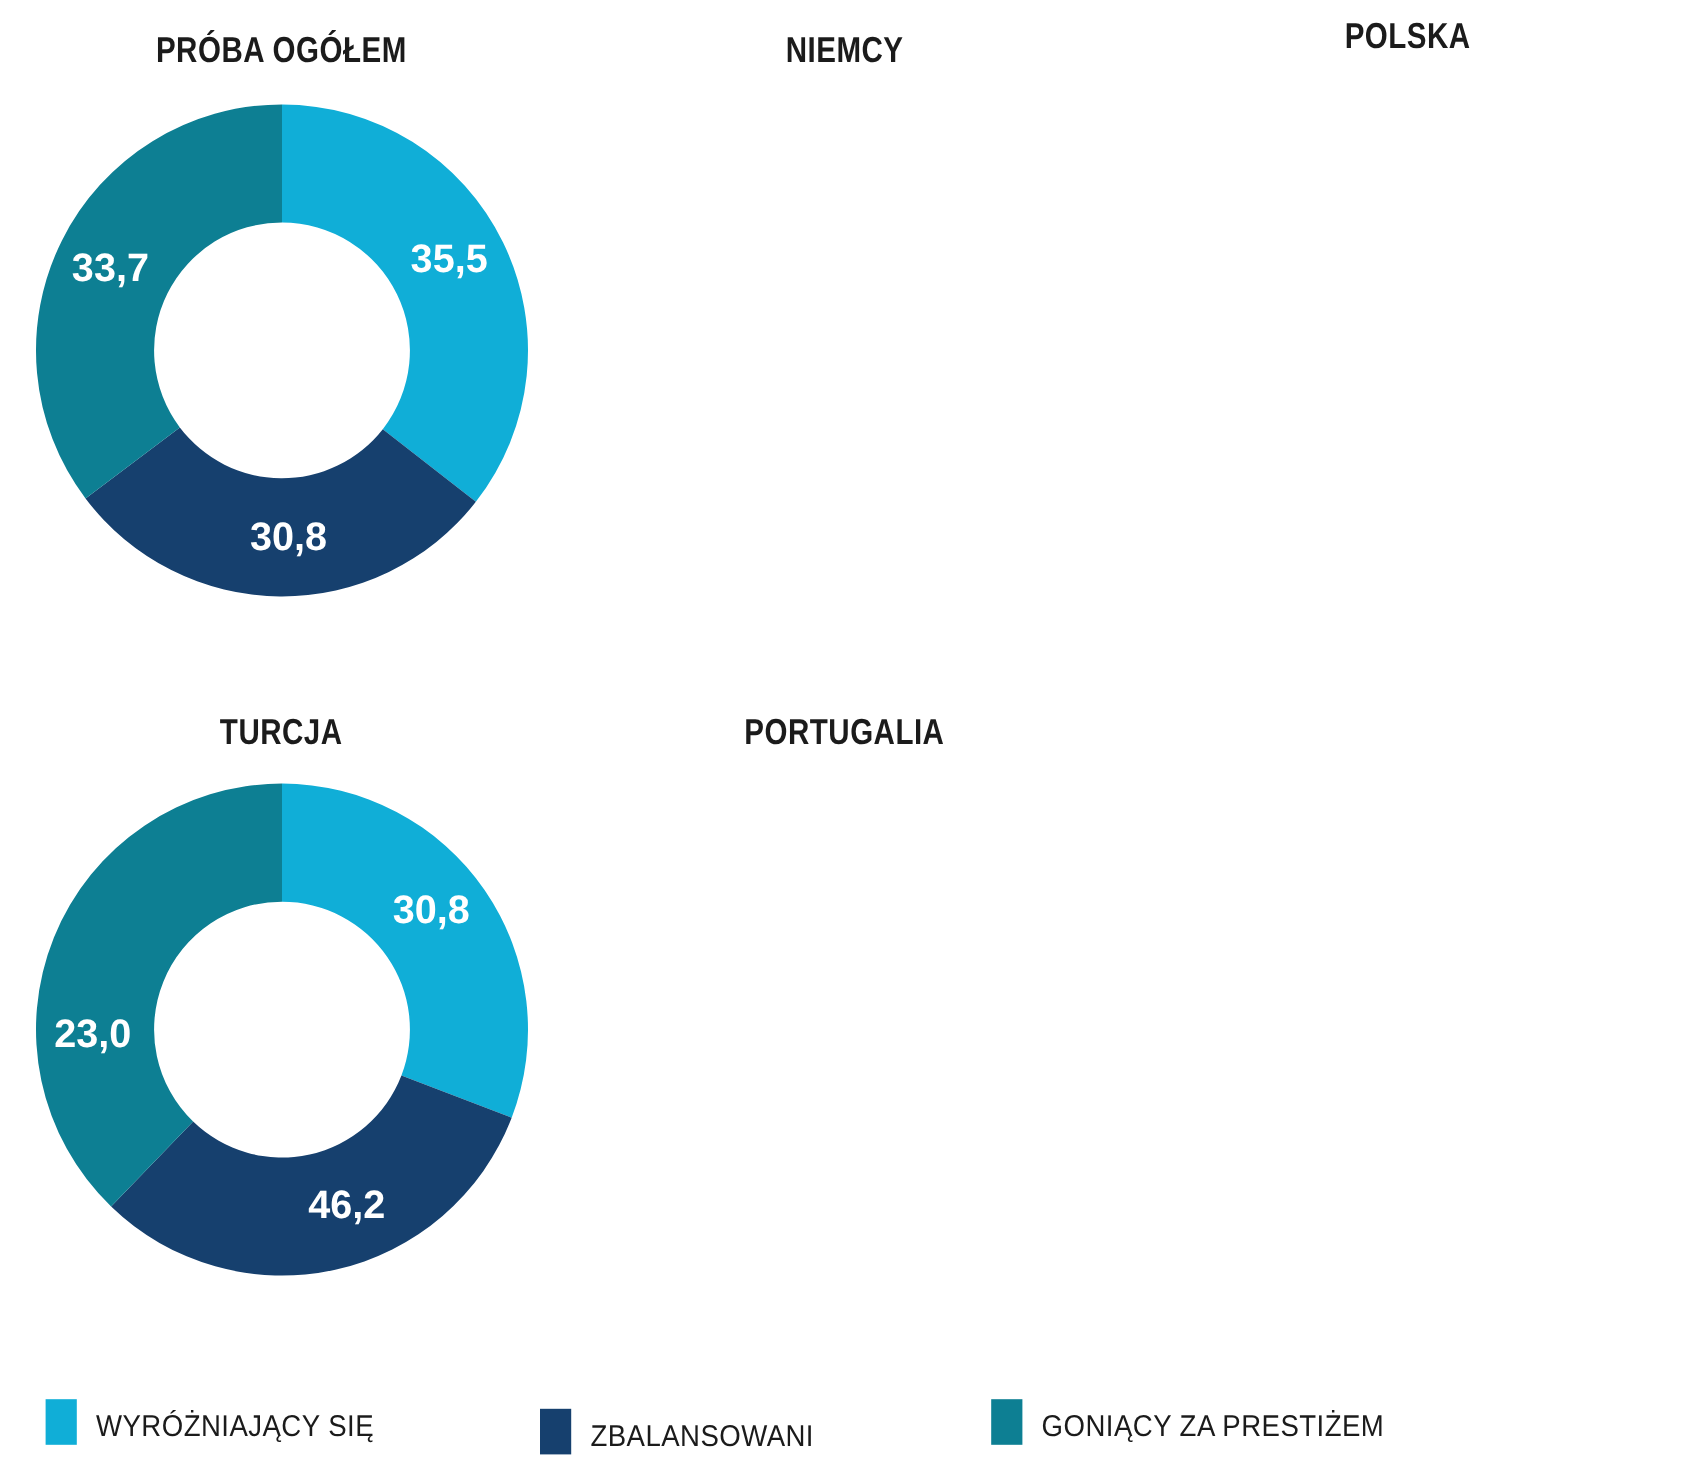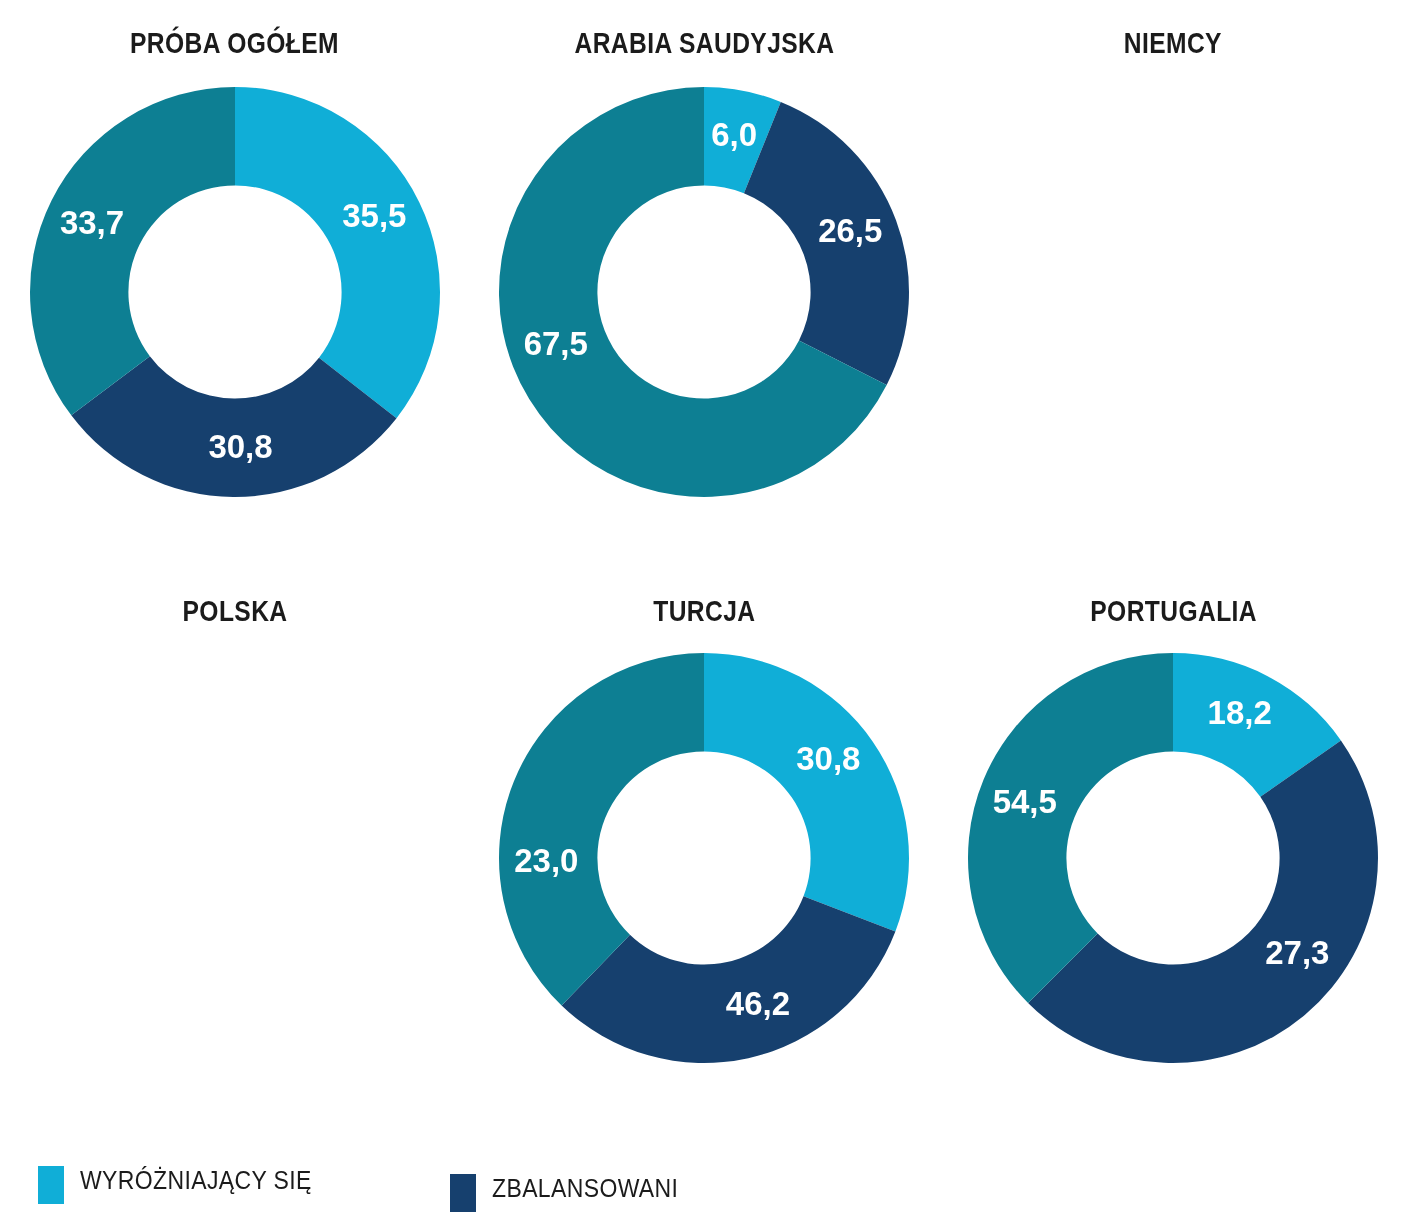--- a/index.html
+++ b/index.html
@@ -73,21 +73,21 @@
     left: 0;
     bottom: 18px;
     width: 1408px;
     display: flex;
     align-items: center;
     padding-left: 38px;
     box-sizing: border-box;
   }
   .legend-item {
     display: flex;
-    align-items: flex-start;
+    align-items: flex-end;
   }
   .legend-item.li-0 { margin-right: 118px; }
   .legend-item.li-1 { margin-right: 132px; margin-top: 16px; }
   .legend-swatch {
     width: 26px;
     height: 38px;
     flex: 0 0 auto;
     margin-right: 16px;
   }
   .legend-label {
@@ -114,33 +114,20 @@
             <path d="M 210 5 A 205 205 0 0 1 371.54220448937804 336.21060244175993 L 294.00194633447654 275.6295132697152 A 106.60000000000001 106.60000000000001 0 0 0 210 103.39999999999999 Z" fill="#10AED7"></path>
             <path d="M 371.54220448937804 336.21060244175993 A 205 205 0 0 1 46.27972044030494 333.3720797461699 L 124.86545462895856 274.15348146800835 A 106.60000000000001 106.60000000000001 0 0 0 294.00194633447654 275.6295132697152 Z" fill="#16406E"></path>
             <path d="M 46.27972044030494 333.3720797461699 A 205 205 0 0 1 209.99999999999997 5 L 209.99999999999997 103.39999999999999 A 106.60000000000001 106.60000000000001 0 0 0 124.86545462895856 274.15348146800835 Z" fill="#0D7F93"></path>
             <text x="349.30087583016723" y="135.9324104823956" class="slice-label">35,5</text>
             <text x="215.5060237957602" y="367.6718919971487" class="slice-label">30,8</text>
             <text x="67.0136330548018" y="143.32436208169335" class="slice-label">33,7</text>
           </svg>
       </div>
     </div>
 
-    <div class="cell row1">
-      <div class="chart-title">ARABIA SAUDYJSKA</div>
-      <div class="donut-wrap">
-        <svg class="donut-svg" viewBox="0 0 420 420">
-            <path d="M 210 5 A 205 205 0 0 1 286.79435165026194 19.92730981380859 L 249.93306285813622 111.16220110318045 A 106.60000000000001 106.60000000000001 0 0 0 210 103.39999999999999 Z" fill="#10AED7"></path>
-            <path d="M 286.79435165026194 19.92730981380859 A 205 205 0 0 1 392.65633745861544 303.0680524466071 L 304.98129547848004 258.39538727223567 A 106.60000000000001 106.60000000000001 0 0 0 249.93306285813622 111.16220110318045 Z" fill="#16406E"></path>
-            <path d="M 392.65633745861544 303.0680524466071 A 205 205 0 1 1 209.99999999999997 5 L 209.99999999999997 103.39999999999999 A 106.60000000000001 106.60000000000001 0 1 0 304.98129547848004 258.39538727223567 Z" fill="#0D7F93"></path>
-            <text x="240.10355358256675" y="55.130642521828946" class="slice-label">6,0</text>
-            <text x="356.27994236729296" y="150.8990669699584" class="slice-label">26,5</text>
-            <text x="61.74657460384881" y="263.95983397220414" class="slice-label">67,5</text>
-          </svg>
-      </div>
-    </div>
 
     <div class="cell row1">
       <div class="chart-title">NIEMCY</div>
     </div>
 
     <div class="cell row2">
       <div class="chart-title">POLSKA</div>
     </div>
 
     <div class="cell row2">
@@ -152,38 +139,32 @@
             <path d="M 67.59503405590561 357.46465906942353 A 205 205 0 0 1 209.99999999999997 5 L 209.99999999999997 103.39999999999999 A 106.60000000000001 106.60000000000001 0 0 0 135.94941770907093 286.68162271610026 Z" fill="#0D7F93"></path>
             <text x="334.32288057502535" y="112.86832036082156" class="slice-label">30,8</text>
             <text x="263.95983397220414" y="358.2534253961512" class="slice-label">46,2</text>
             <text x="52.32810800285131" y="215.50602379576014" class="slice-label">23,0</text>
           </svg>
       </div>
     </div>
 
     <div class="cell row2">
       <div class="chart-title">PORTUGALIA</div>
-      <div class="donut-wrap">
-        <svg class="donut-svg" viewBox="0 0 420 420">
-            <path d="M 210 5 A 205 205 0 0 1 377.9261690792433 92.41683054803556 L 297.3216079212065 148.85675188497848 A 106.60000000000001 106.60000000000001 0 0 0 210 103.39999999999999 Z" fill="#10AED7"></path>
-            <path d="M 377.9261690792433 92.41683054803556 A 205 205 0 0 1 65.04310985675778 354.9568901432423 L 134.62241712551403 285.377582874486 A 106.60000000000001 106.60000000000001 0 0 0 297.3216079212065 148.85675188497848 Z" fill="#16406E"></path>
-            <path d="M 65.04310985675778 354.9568901432423 A 205 205 0 0 1 209.99999999999997 5 L 209.99999999999997 103.39999999999999 A 106.60000000000001 106.60000000000001 0 0 0 134.62241712551403 285.377582874486 Z" fill="#0D7F93"></path>
-            <text x="276.6756379183067" y="67.0136330548018" class="slice-label">18,2</text>
-            <text x="334.32288057502535" y="307.13167963917846" class="slice-label">27,3</text>
-            <text x="61.746574603848785" y="156.04016602779592" class="slice-label">54,5</text>
-          </svg>
-      </div>
     </div>
 
   </div>
 
   <div class="legend">
     <div class="legend-item li-0">
       <span class="legend-swatch" style="background: rgb(16, 174, 215);"></span>
       <span class="legend-label">WYRÓŻNIAJĄCY SIĘ</span>
     </div>
     <div class="legend-item li-1">
       <span class="legend-swatch" style="background: rgb(22, 64, 110);"></span>
       <span class="legend-label">ZBALANSOWANI</span>
     </div>
+    <div class="legend-item li-2">
+      <span class="legend-swatch" style="background: rgb(13, 127, 147);"></span>
+      <span class="legend-label">GONIĄCY ZA PRESTIŻEM</span>
+    </div>
   </div>
 
 </div>
 
 </body></html>

